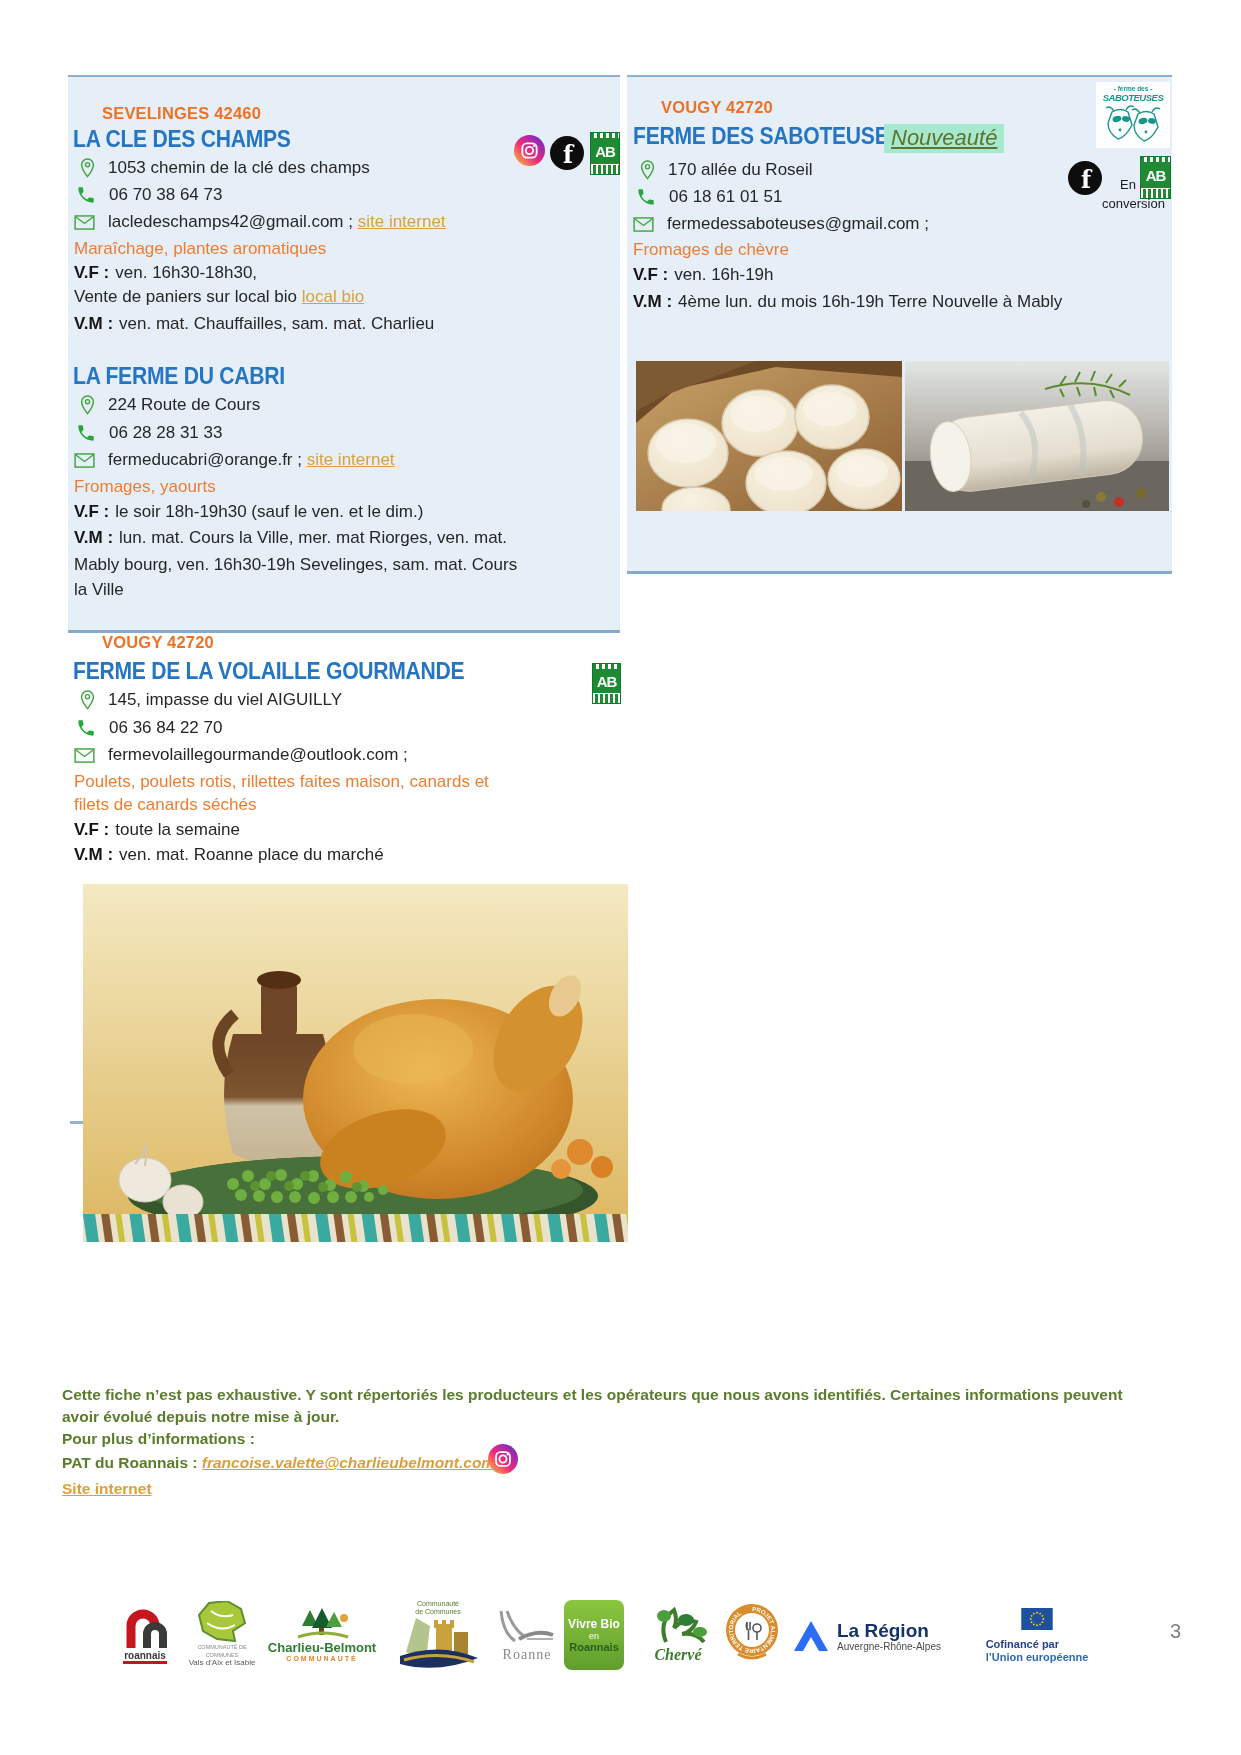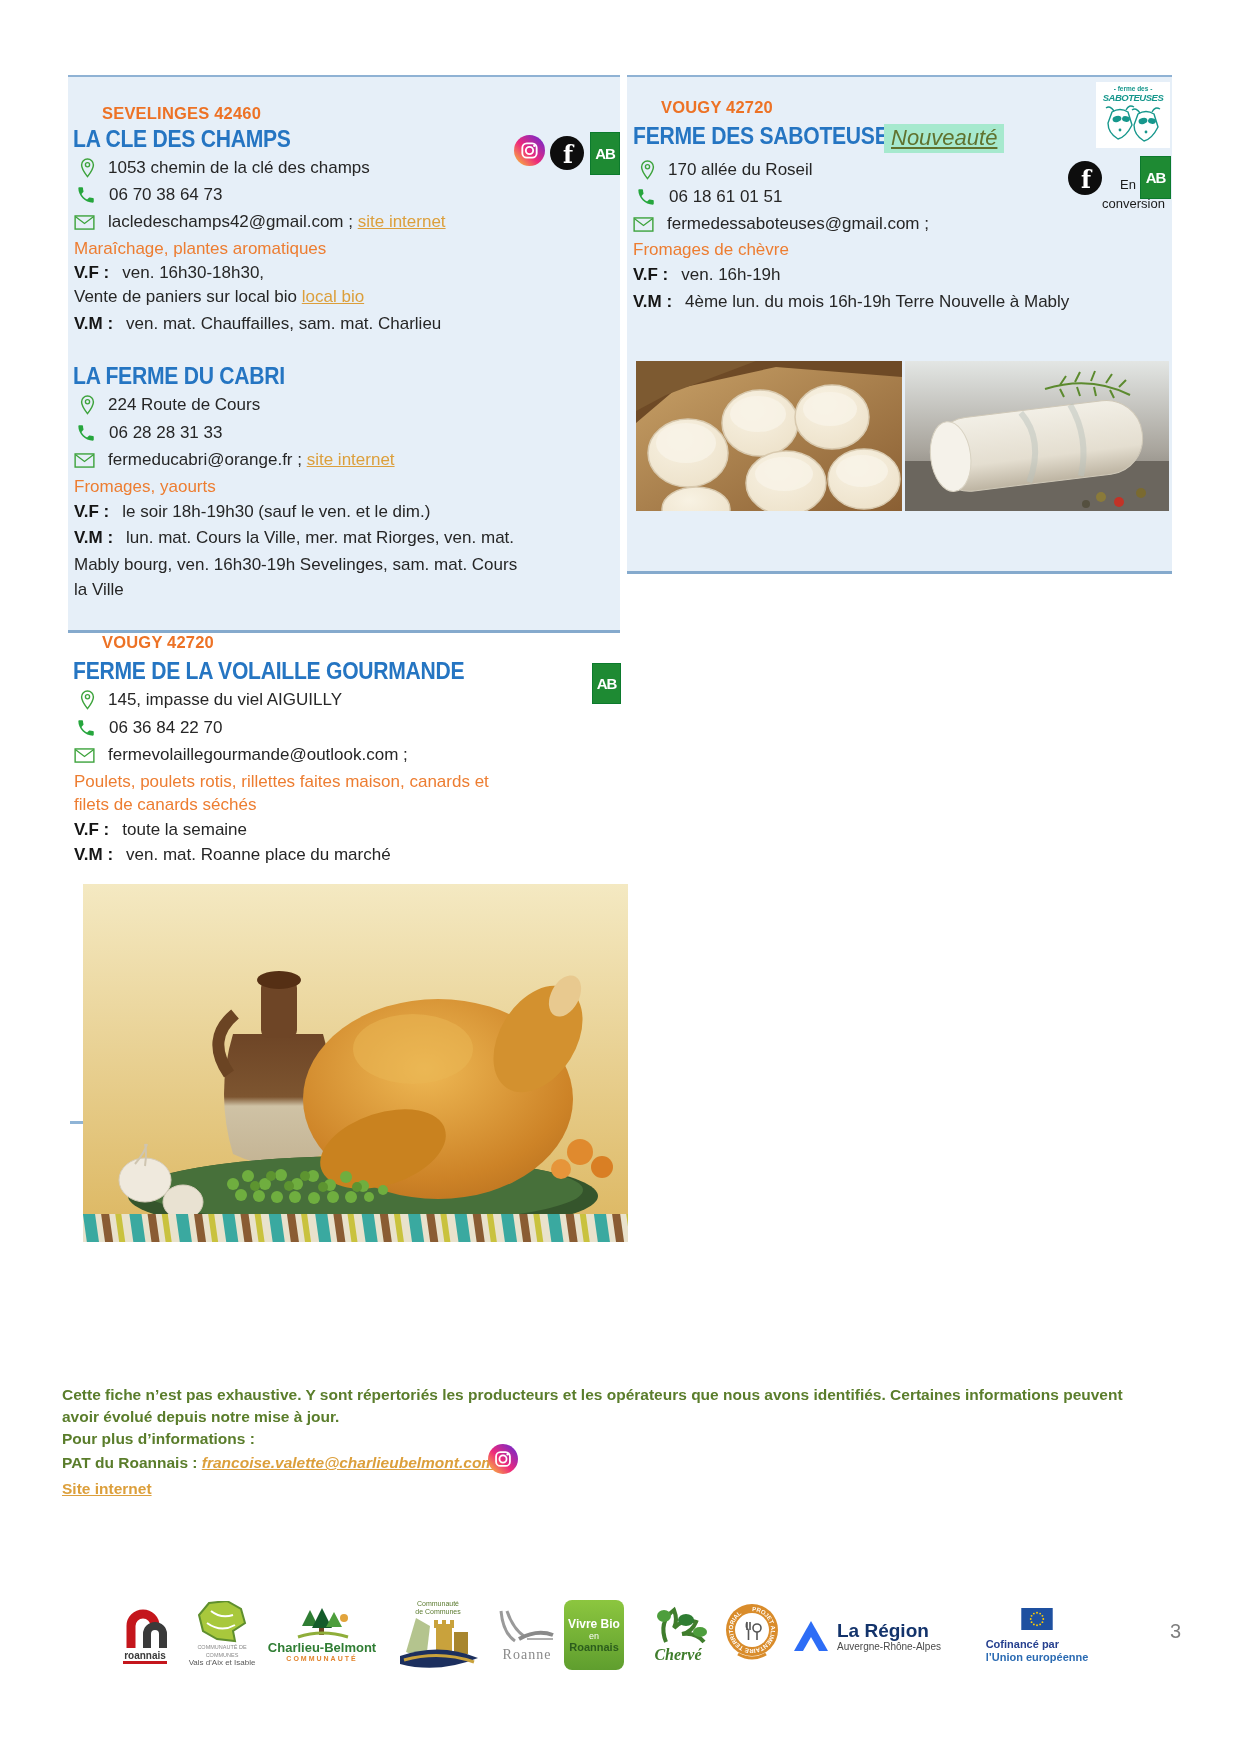--- a/index.html
+++ b/index.html
@@ -8,26 +8,26 @@
   .box{position:absolute;background:#e6eff8;border-top:2px solid #8fb2d4;}
   .box-left{left:68px;top:75px;width:552px;height:553px;border-bottom:3px solid #85aacd;}
   .box-right{left:627px;top:75px;width:545px;height:494px;border-bottom:3px solid #85aacd;}
   .ln{position:absolute;white-space:nowrap;font-size:17px;color:#262626;}
   .city{font-weight:bold;color:#ED7225;font-size:16.5px;letter-spacing:.2px;margin-left:28px;}
   .pname{font-weight:bold;color:#2575C2;font-size:24px;letter-spacing:-.3px;
          transform:scaleX(.88);transform-origin:0 50%;}
   .orange{color:#ED7D31;}
   .lnk{color:#DC9F3B;text-decoration:underline;cursor:pointer;}
   .blab{font-weight:bold;color:#161616;}
-  .vtxt{margin-left:13px;}
+  .vtxt{margin-left:6px;}
   .crow{display:flex;align-items:center;gap:13px;}
   .crow svg{flex:0 0 auto;}
   .badge{position:absolute;background:#A6E9CE;color:#60722E;font-style:italic;
          text-decoration:underline;font-size:22px;padding:1px 7px 2px 7px;}
-  .ab{position:absolute;border:1px solid #0c7a2d;background:#fff;display:flex;flex-direction:row;}
+  .ab{position:absolute;border:1px solid #0c7a2d;background:#fff;display:flex;flex-direction:column;}
   .ab .dash{height:5px;background:repeating-linear-gradient(90deg,#1e8a33 0 3px,#ffffff 3px 6px);}
   .ab .core{flex:1;background:#1e8a33;color:#fff;font-weight:bold;display:flex;
             align-items:center;justify-content:center;font-size:15px;letter-spacing:-1px;}
   .ab .foot{height:9px;background:#1e8a33;border-top:1px solid #fff;
             background-image:repeating-linear-gradient(90deg,#ffffff 0 2px,#1e8a33 2px 5px);}
   .imgbox{position:absolute;overflow:hidden;}
   .ftxt{position:absolute;white-space:nowrap;font-size:15.5px;font-weight:bold;color:#5A7D2B;}
   .fmail{color:#DC9F3B;font-style:italic;text-decoration:underline;font-weight:bold;}
   .fsite{color:#DC9F3B;text-decoration:underline;font-weight:bold;}
   .partner{position:absolute;display:flex;flex-direction:column;align-items:center;justify-content:center;}

